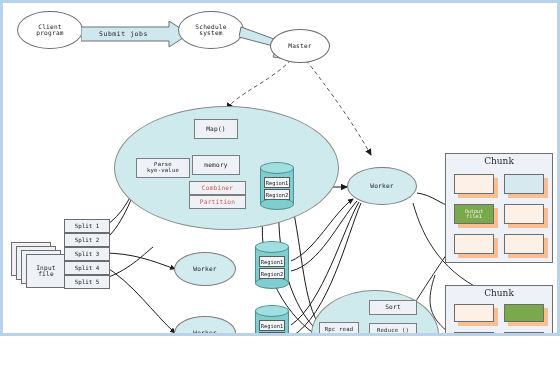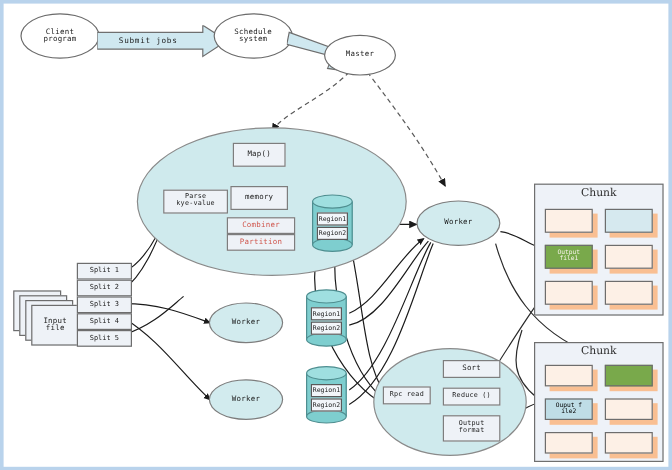--- a/index.html
+++ b/index.html
@@ -2,21 +2,21 @@
 <html><head>
 <meta charset="utf-8">
 <style>
   html,body{margin:0;padding:0;background:#ffffff;}
   body{
     font-family:"DejaVu Sans Mono","Liberation Mono",monospace;
     -webkit-font-smoothing:none;
   }
   #stage{
     position:relative;
-    width:560px;height:392px;
+    width:560px;height:336px;
     background:#ffffff;
     box-sizing:border-box;
     border:3px solid #b9d3ec;
     overflow:hidden;
   }
   svg#wires{position:absolute;left:0;top:0;width:560px;height:392px;pointer-events:none;}
 
   
   .node{position:absolute;box-sizing:border-box;display:flex;align-items:center;
         justify-content:center;text-align:center;line-height:1.05;}

